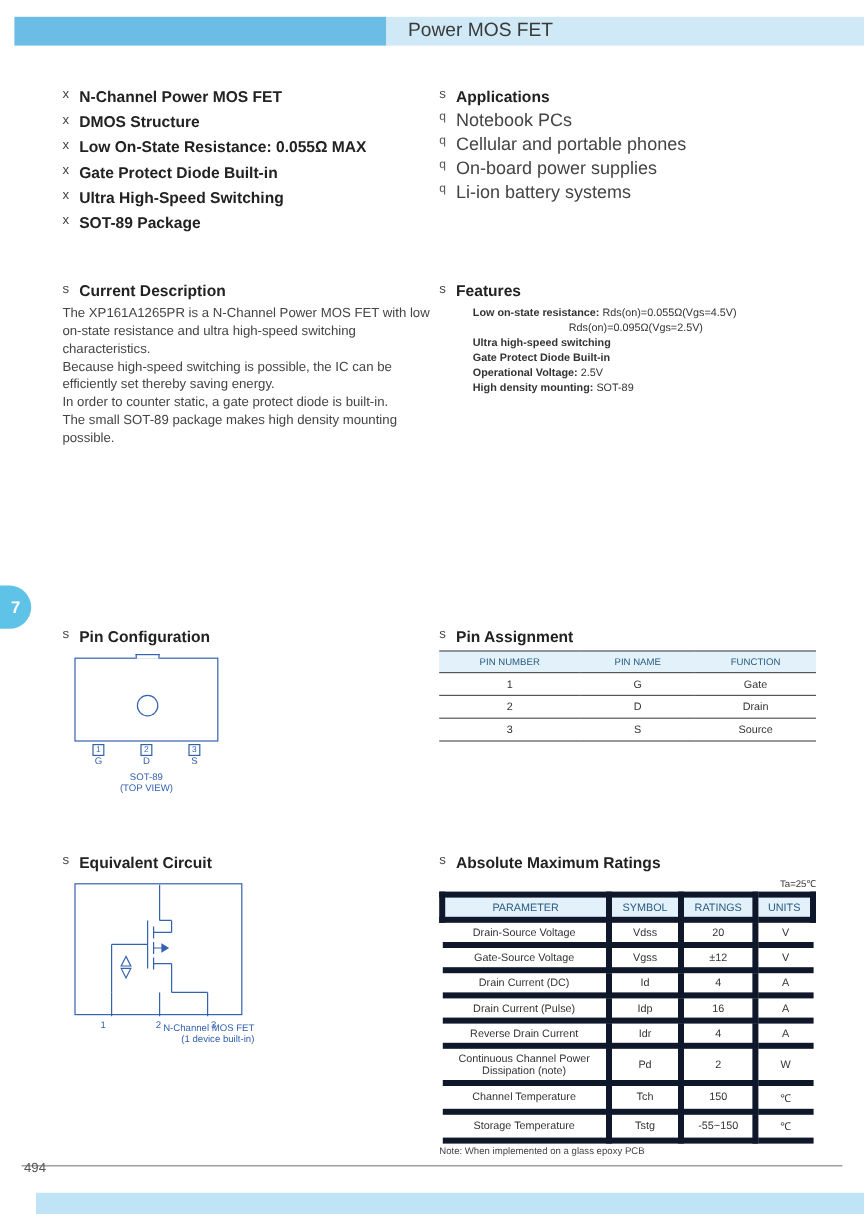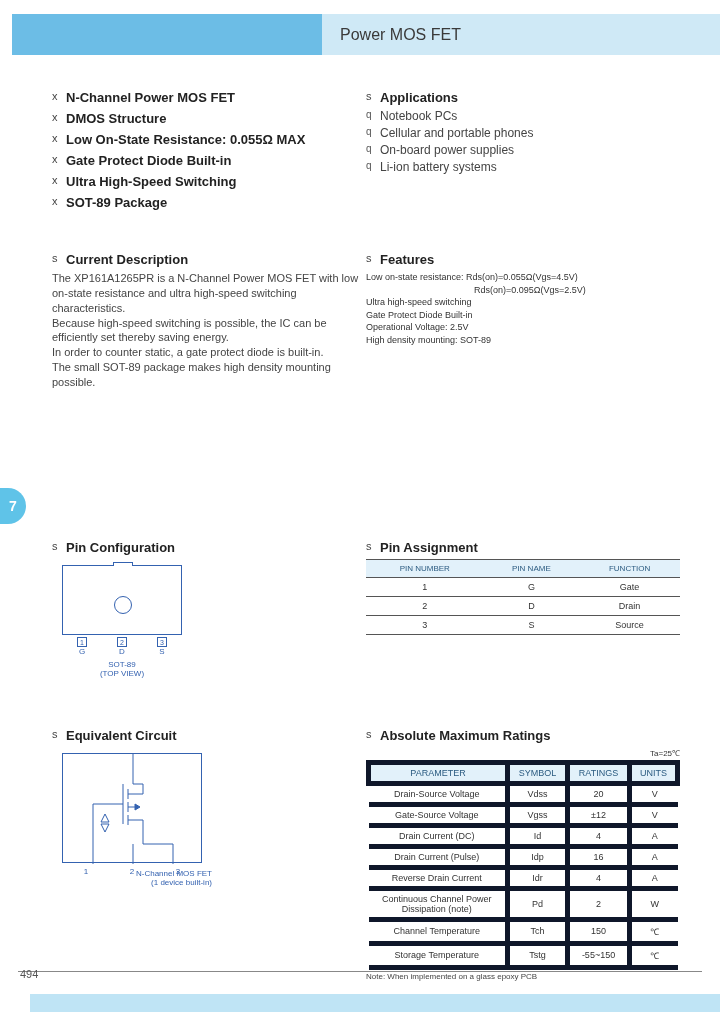--- a/index.html
+++ b/index.html
@@ -7,21 +7,21 @@
     width: 720px;
     height: 1012px;
     font-family: Arial, Helvetica, sans-serif;
     background: #fff;
     color: #333;
     position: relative;
     overflow: hidden;
     font-size: 10px;
   }
   .header-band {
-    height: 41px;
+    height: 24px;
     display: flex;
     align-items: stretch;
     margin-top: 14px;
   }
   .header-left {
     width: 310px;
     background: #6cbde6;
     margin-left: 12px;
   }
   .header-right {
@@ -69,21 +69,21 @@
   .apps-head::before, .sec-head::before {
     content: "s";
     position: absolute;
     left: 0;
     font-weight: normal;
     font-size: 11px;
     color: #444;
   }
   .apps li {
     list-style: none;
-    font-size: 12px;
+    font-size: 15px;
     color: #444;
     margin-bottom: 3px;
     padding-left: 14px;
     position: relative;
   }
   .apps li::before {
     content: "q";
     position: absolute;
     left: 0;
     font-size: 10px;
@@ -94,21 +94,21 @@
     color: #444;
     line-height: 1.35;
     margin-top: 2px;
   }
   .features-body {
     font-size: 9px;
     color: #333;
     line-height: 1.4;
     margin-top: 2px;
   }
-  .features-body b { font-weight: normal; }
+  .features-body b { font-weight: bold; margin-left: 28px; }
   .badge {
     position: absolute;
     left: 0;
     top: 488px;
     width: 26px;
     height: 36px;
     background: #5fc3e8;
     border-radius: 0 18px 18px 0;
     color: #fff;
     display: flex;

